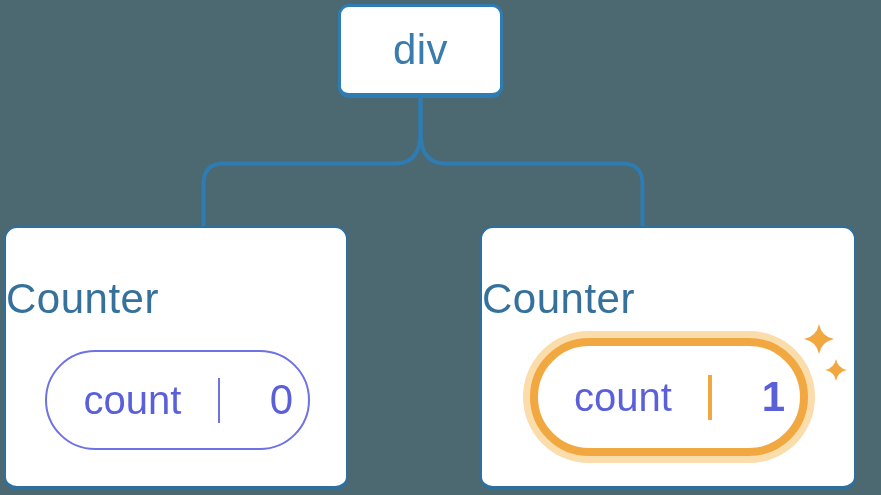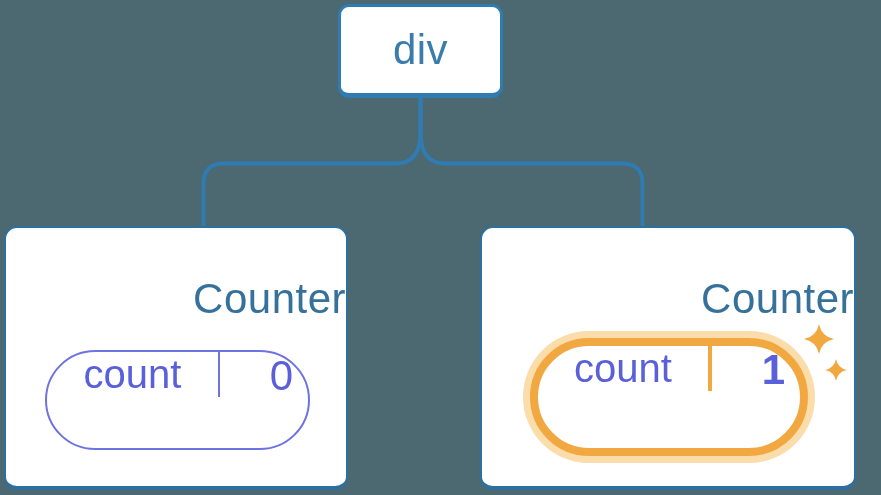--- a/index.html
+++ b/index.html
@@ -53,33 +53,33 @@
     border-bottom-width: 4px;
     border-radius: 13px;
   }
   .card-left  { left: 4px;   width: 344px; }
   .card-right { left: 480px; width: 376px; }
   .card-title {
     position: absolute;
     left: 0; right: 0;
     top: 50px;
     margin: 0;
-    text-align: right;
+    text-align: left;
     font-size: 42px;
     line-height: 42px;
     font-weight: 500;
     color: var(--heading-blue, #35719b);
     letter-spacing: 0.5px;
   }
   
   .pill {
     position: absolute;
     box-sizing: border-box;
     display: flex;
-    align-items: flex-start;
+    align-items: center;
     background: #ffffff;
     border-radius: 999px;
     gap: 35px;
   }
   .pill-normal {
     left: 39px; top: 122px;
     width: 265px; height: 100px;
     border: 2px solid var(--state-border-purple, #6e72e2);
   }
   .pill-highlight {

